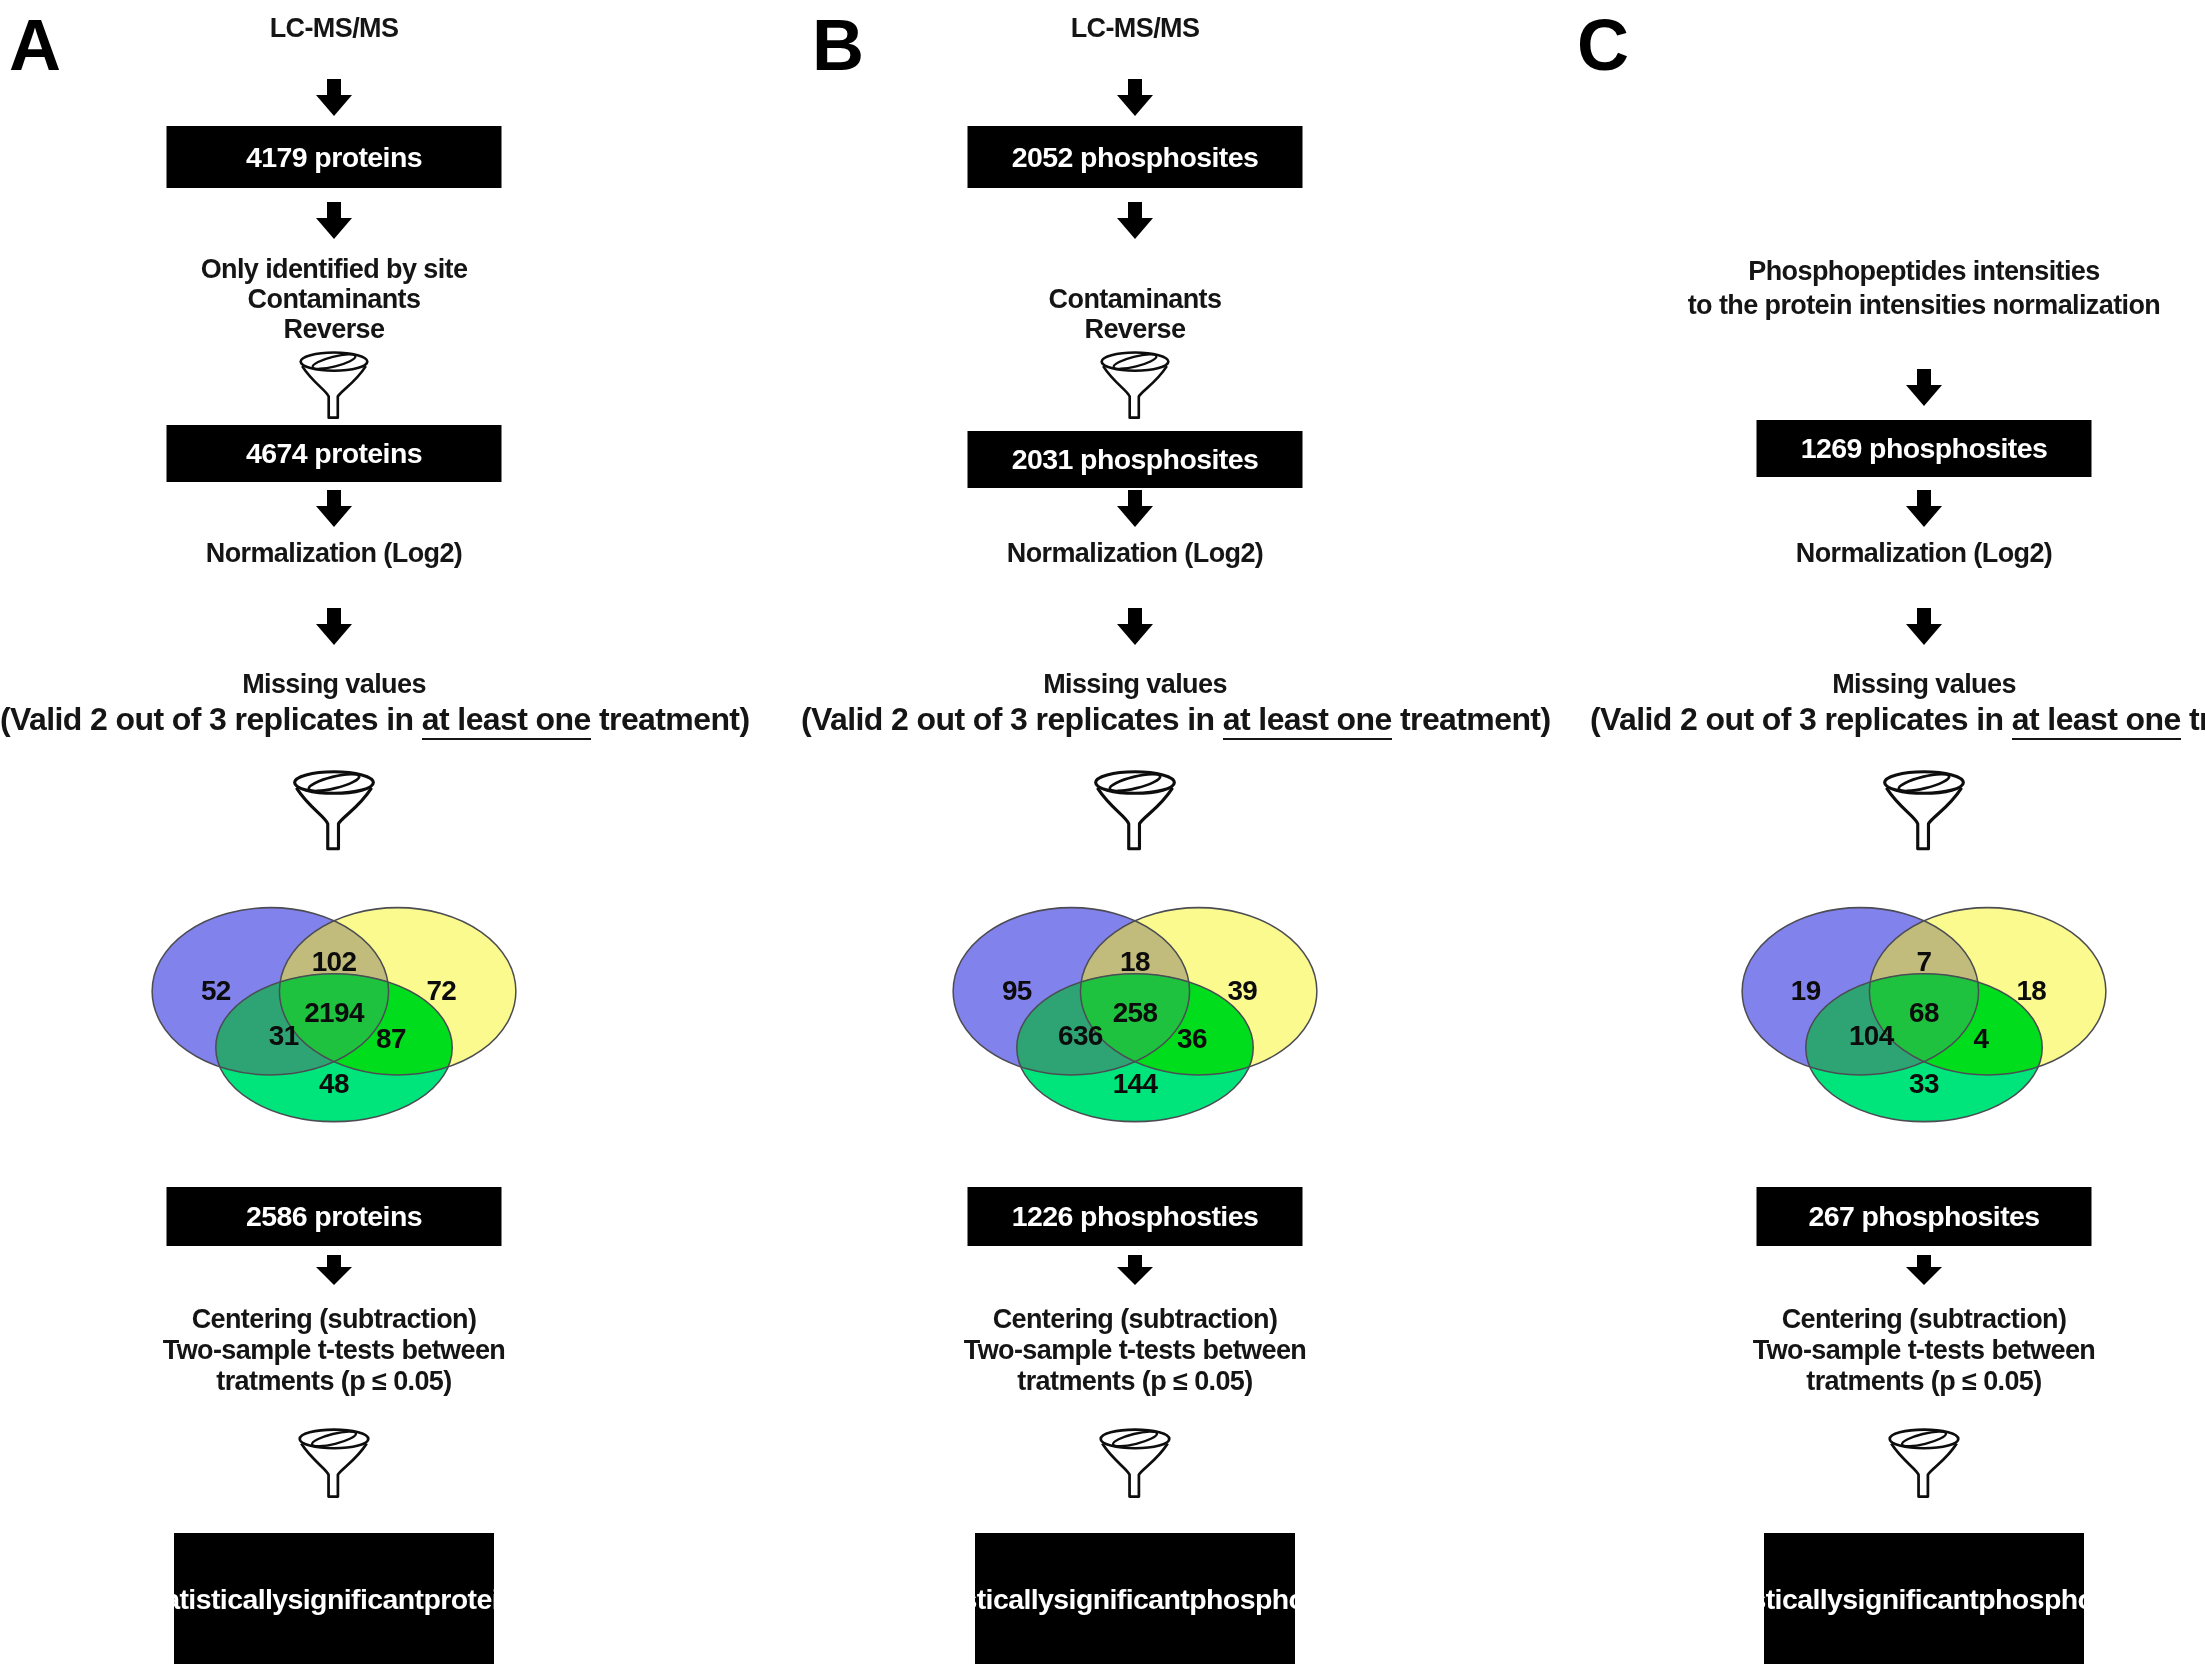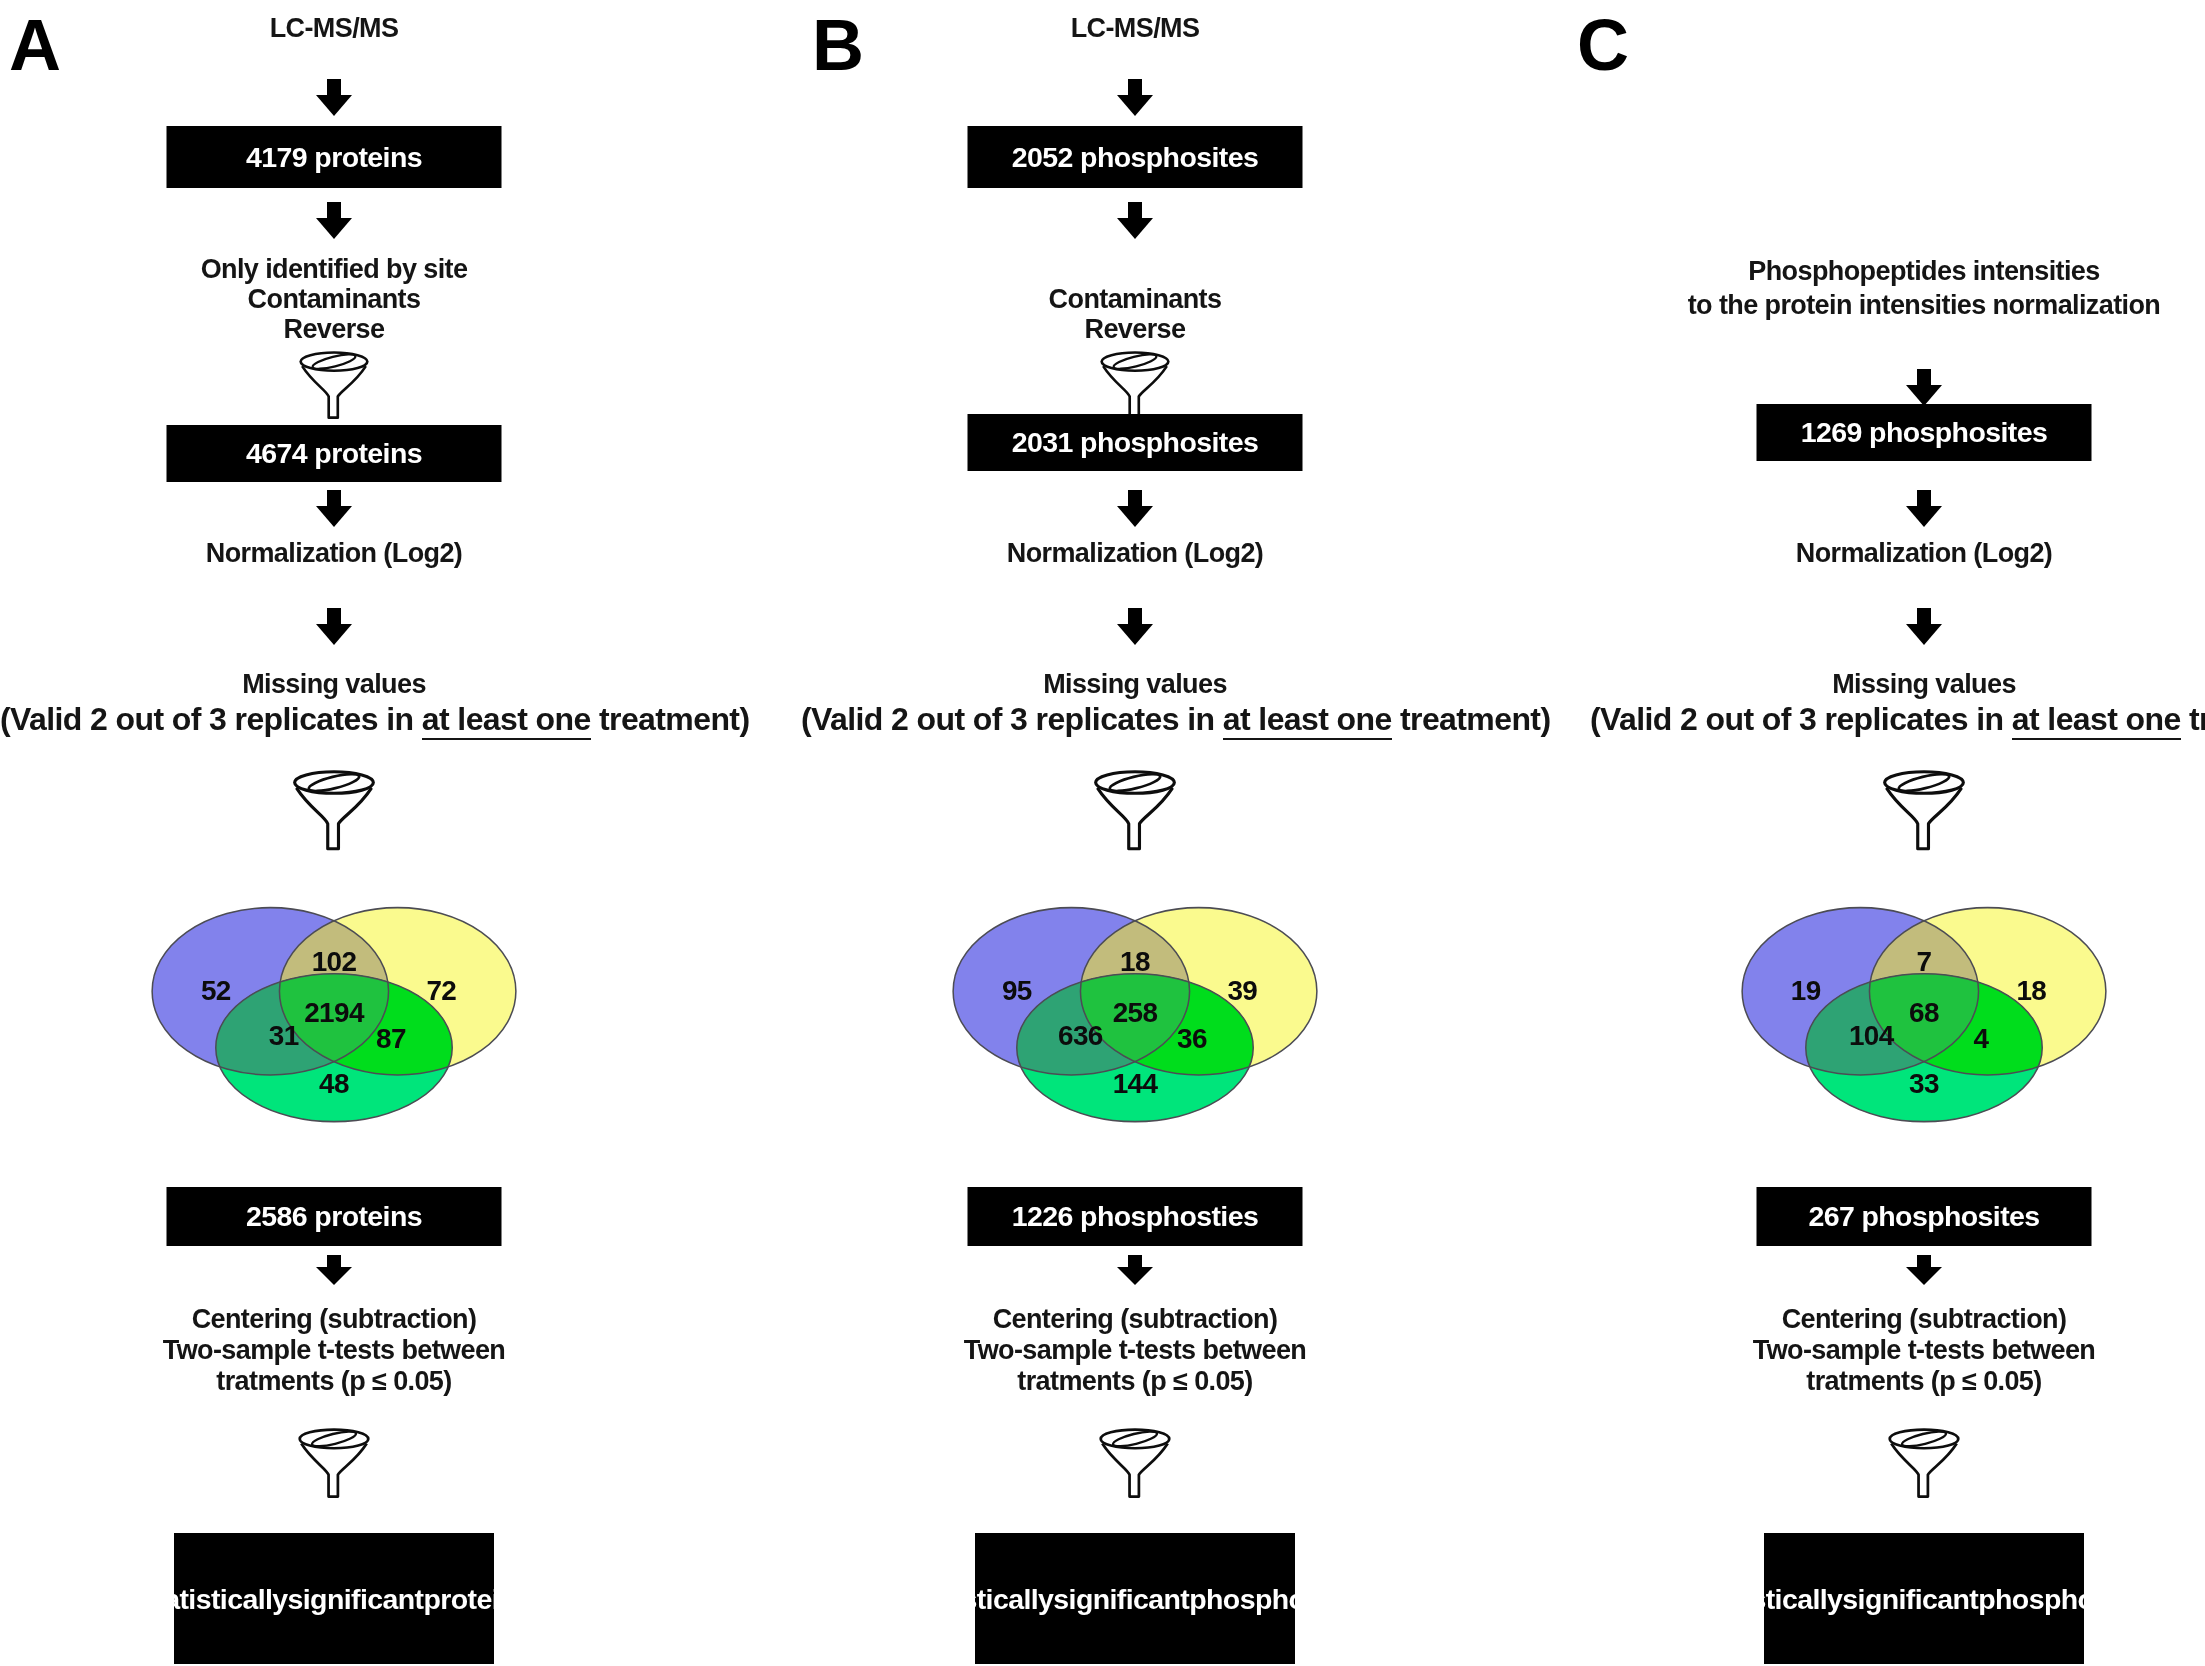--- a/index.html
+++ b/index.html
@@ -157,21 +157,21 @@
 
     <div class="tline" style="top:284px;line-height:30px">Contaminants</div>
     <div class="tline" style="top:314px;line-height:30px">Reverse</div>
 
     <svg style="top:351px" width="78" height="72" viewBox="0 0 100 95">
       <path d="M8,20 C22,42 40,52 43,60 L43,88 L55,88 L55,60 C60,52 78,42 92,20" fill="#fff" stroke="#0d0d0d" stroke-width="3.5" stroke-linejoin="round"></path>
       <ellipse cx="50" cy="14" rx="44" ry="12" fill="#fff" stroke="#0d0d0d" stroke-width="3.5"></ellipse>
       <ellipse cx="50" cy="14" rx="29" ry="6.5" fill="none" stroke="#0d0d0d" stroke-width="3" transform="rotate(-14 50 14)"></ellipse>
     </svg>
 
-    <div class="blackbox countbox" style="top:414px;height:57px">
+    <div class="blackbox countbox" style="top:431px;height:57px">
         <span>2031 phosphosites</span>
       </div>
 
     <div class="arrow" style="top:490px">
         <div class="stem"></div>
         <div class="head"></div>
       </div>
 
     <div class="tline" style="top:537px">Normalization (Log2)</div>
 
@@ -247,21 +247,21 @@
 
   <div class="col" style="left:1590px">
     <div class="tline" style="top:254px;line-height:35px">Phosphopeptides intensities</div>
     <div class="tline" style="top:288px;line-height:35px">to the protein intensities normalization</div>
 
     <div class="arrow" style="top:369px">
         <div class="stem"></div>
         <div class="head"></div>
       </div>
 
-    <div class="blackbox countbox" style="top:404px;height:57px">
+    <div class="blackbox countbox" style="top:420px;height:57px">
         <span>1269 phosphosites</span>
       </div>
 
     <div class="arrow" style="top:490px">
         <div class="stem"></div>
         <div class="head"></div>
       </div>
 
     <div class="tline" style="top:537px">Normalization (Log2)</div>
 

